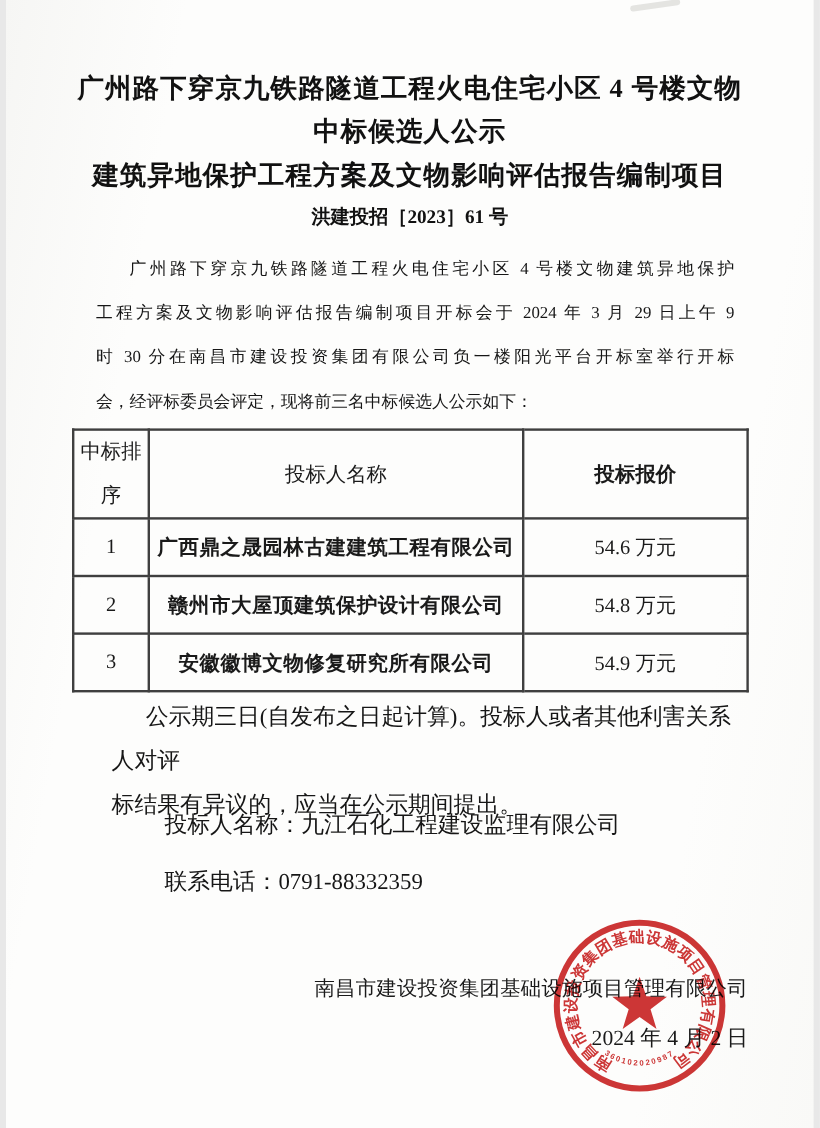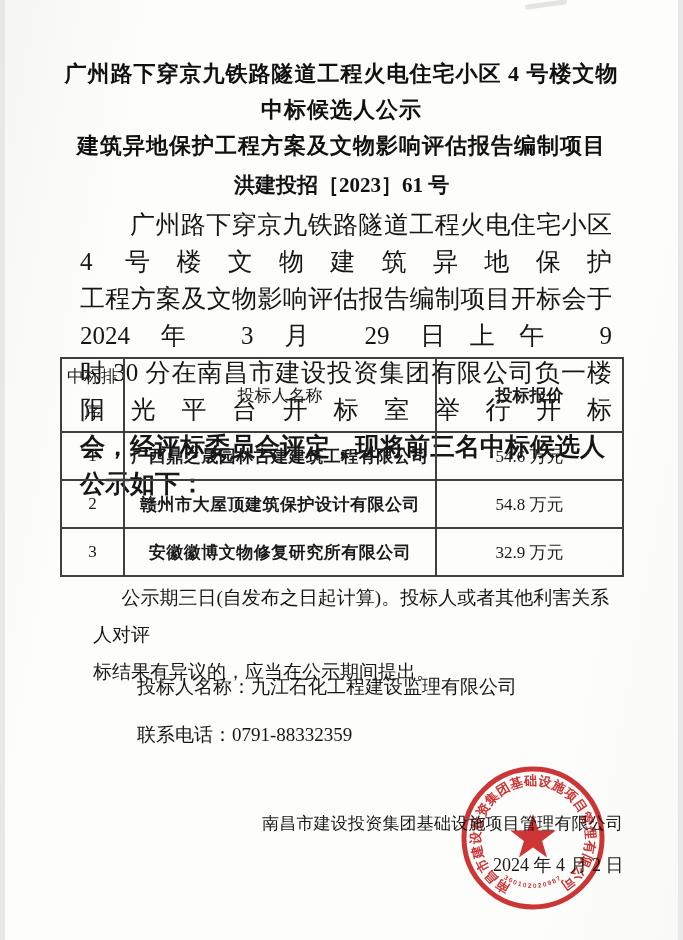--- a/index.html
+++ b/index.html
@@ -18,29 +18,29 @@
     position: absolute; left: 520px; top: 2px; width: 42px; height: 5px;
     background: #d9d9d6; border-radius: 3px; transform: rotate(-8deg); opacity: .7;
   }
   .title {
     position: absolute; left: 0; right: 0; top: 56px;
     text-align: center; font-weight: bold; font-size: 22px; line-height: 36px;
     color: #111; letter-spacing: 1px;
   }
   .doc-number {
     position: absolute; left: 0; right: 0; top: 171px;
-    text-align: center; font-weight: bold; font-size: 21px; color: #111;
+    text-align: center; font-weight: bold; font-size: 16px; color: #111;
   }
   .body-par {
     position: absolute; left: 75px; right: 66px; top: 206px;
-    font-size: 25px; line-height: 37px; color: #161616;
+    font-size: 14px; line-height: 37px; color: #161616;
   }
   .body-par .line { text-align: justify; text-align-last: justify; }
   .body-par .line.first { text-indent: 2em; }
-  .body-par .line.last { text-align: left; text-align-last: left; font-weight: bold; }
+  .body-par .line.last { text-align: left; text-align-last: left; }
   .bid-table {
     position: absolute; left: 55px; top: 357px; width: 562px;
     border-collapse: collapse; table-layout: fixed;
     font-size: 17px; color: #1a1a1a;
   }
   .bid-table td {
     border: 2px solid #3f3f3f; text-align: center; vertical-align: middle;
     padding: 0 4px;
   }
   .bid-table .hdr-row td { height: 73px; }
@@ -110,21 +110,21 @@
       <td>54.6 万元</td>
     </tr>
     <tr class="data-row">
       <td>2</td>
       <td class="bidder-name">赣州市大屋顶建筑保护设计有限公司</td>
       <td>54.8 万元</td>
     </tr>
     <tr class="data-row">
       <td>3</td>
       <td class="bidder-name">安徽徽博文物修复研究所有限公司</td>
-      <td>32.9 万元</td>
+      <td>54.9 万元</td>
     </tr>
   </tbody>
     </table>
 
   <div class="notice-par">
     <div class="line first">公示期三日(自发布之日起计算)。投标人或者其他利害关系人对评</div>
     <div class="line">标结果有异议的，应当在公示期间提出。</div>
   </div>
 
   <div class="info-line agency-line">投标人名称：九江石化工程建设监理有限公司</div>

